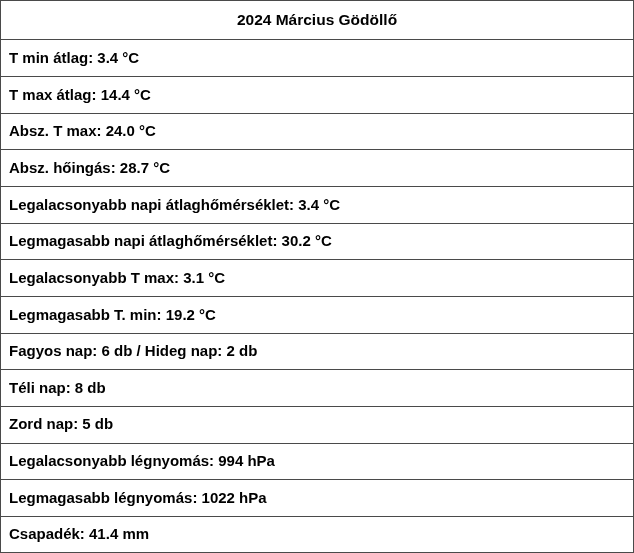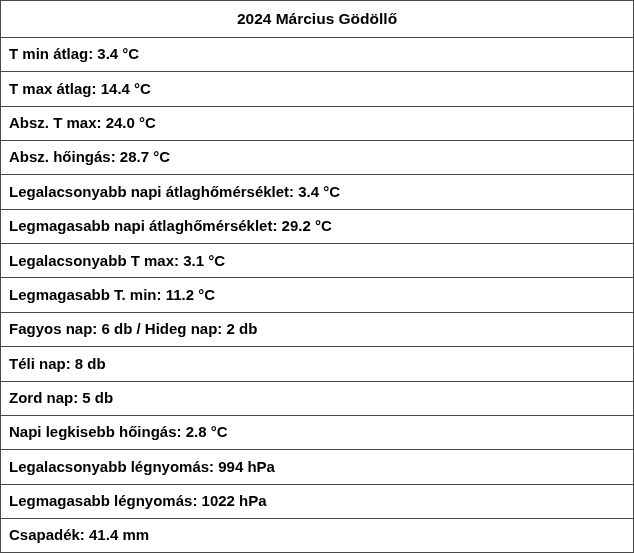--- a/index.html
+++ b/index.html
@@ -67,39 +67,36 @@
       <tr>
         <td>Absz. T max: 24.0 °C</td>
       </tr>
       <tr>
         <td>Absz. hőingás: 28.7 °C</td>
       </tr>
       <tr>
         <td>Legalacsonyabb napi átlaghőmérséklet: 3.4 °C</td>
       </tr>
       <tr>
-        <td>Legmagasabb napi átlaghőmérséklet: 29.2 °C</td>
+        <td>Legmagasabb napi átlaghőmérséklet: 30.2 °C</td>
       </tr>
       <tr>
         <td>Legalacsonyabb T max: 3.1 °C</td>
       </tr>
       <tr>
-        <td>Legmagasabb T. min: 11.2 °C</td>
+        <td>Legmagasabb T. min: 19.2 °C</td>
       </tr>
       <tr>
         <td>Fagyos nap: 6 db / Hideg nap: 2 db</td>
       </tr>
       <tr>
         <td>Téli nap: 8 db</td>
       </tr>
       <tr>
         <td>Zord nap: 5 db</td>
-      </tr>
-      <tr>
-        <td>Napi legkisebb hőingás: 2.8 °C</td>
       </tr>
       <tr>
         <td>Legalacsonyabb légnyomás: 994 hPa</td>
       </tr>
       <tr>
         <td>Legmagasabb légnyomás: 1022 hPa</td>
       </tr>
       <tr class="last-row">
         <td>Csapadék: 41.4 mm</td>
       </tr>

